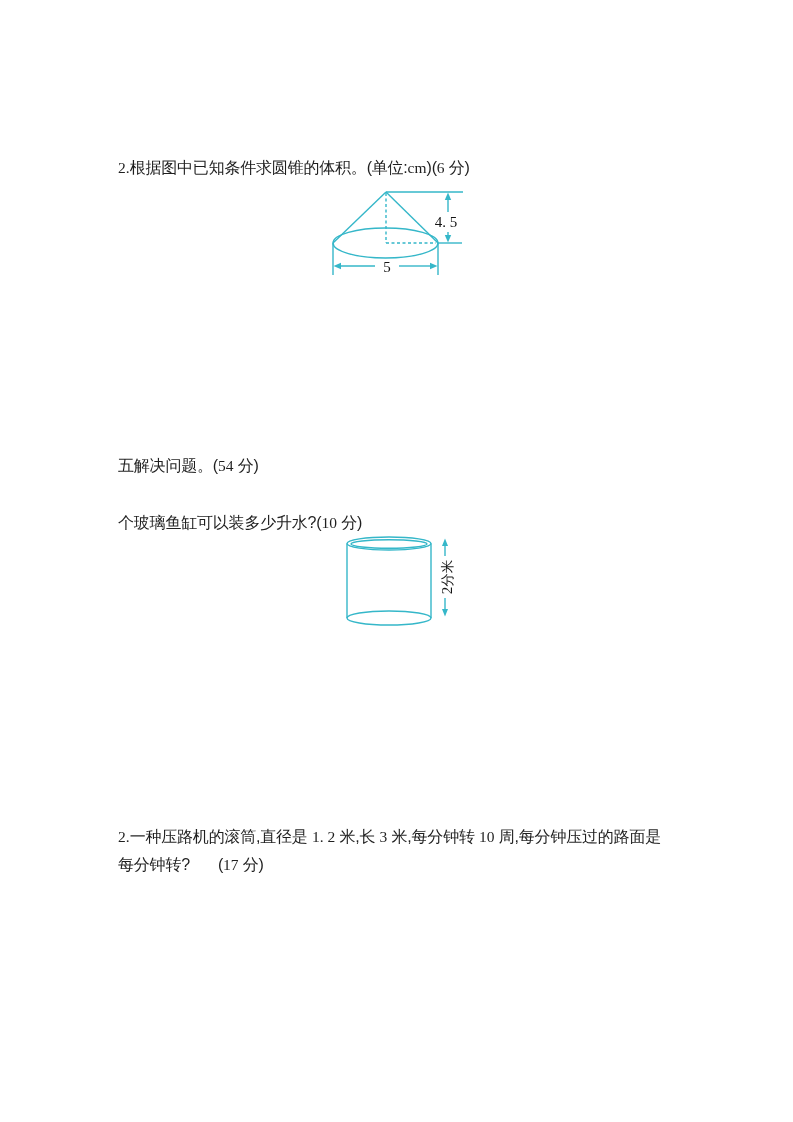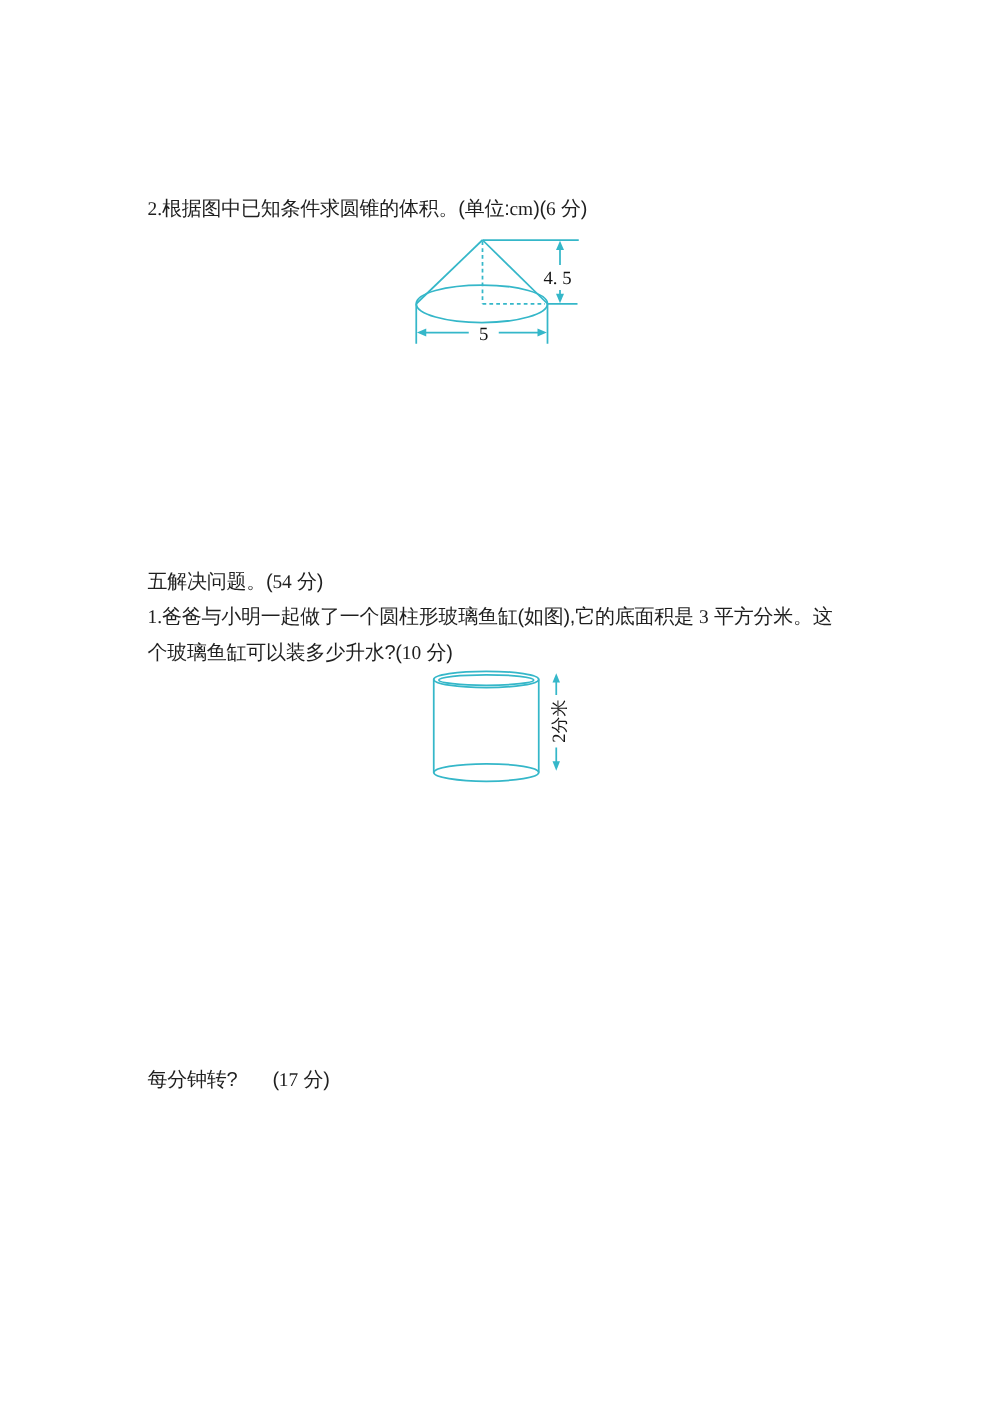--- a/index.html
+++ b/index.html
@@ -74,23 +74,20 @@
     <line x1="399" y1="266" x2="431" y2="266"></line>
     <polygon points="333.5,266 341,262.8 341,269.2"></polygon>
     <polygon points="437.5,266 430,262.8 430,269.2"></polygon>
     <text x="387" y="272" text-anchor="middle">5</text>
   </svg>
 
   <div class="tline" style="top:455px;text-align:right;">
     <span>五解决问题。(</span><span class="serif">54</span><span> 分)</span>
   </div>
 
-  <div class="tline" style="top:483px;">
-    <span class="serif">1.</span><span>爸爸与小明一起做了一个圆柱形玻璃鱼缸(如图),它的底面积是 </span><span class="serif">3</span><span> 平方分米。这</span>
-  </div>
 
   <div class="tline" style="top:512px;">
     <span>个玻璃鱼缸可以装多少升水?(</span><span class="serif">10</span><span> 分)</span>
   </div>
 
   <svg class="diagram" style="left:340px;top:528px;" width="122" height="125" viewBox="340 528 122 125">
 
     <ellipse cx="389" cy="543.5" rx="42" ry="6.5"></ellipse>
     <ellipse cx="389" cy="544" rx="38" ry="4.2"></ellipse>
 
@@ -100,18 +97,21 @@
     <ellipse cx="389" cy="618" rx="42" ry="7"></ellipse>
 
     <line x1="445" y1="541" x2="445" y2="556"></line>
     <line x1="445" y1="598" x2="445" y2="614"></line>
     <polygon points="445,538.5 442,546 448,546"></polygon>
     <polygon points="445,616.5 442,609 448,609"></polygon>
 
     <text transform="rotate(-90 447 577)" x="447" y="582" text-anchor="middle"><tspan>2</tspan><tspan class="cjk">分米</tspan></text>
   </svg>
 
+  <div class="tline" style="top:826px;">
+    <span class="serif">2.</span><span>一种压路机的滚筒,直径是 </span><span class="serif">1. 2</span><span> 米,长 </span><span class="serif">3</span><span> 米,每分钟转 </span><span class="serif">10</span><span> 周,每分钟压过的路面是</span>
+  </div>
 
   <div class="tline" style="top:854px;">
     <span>每分钟转?</span><span class="gap-left">(</span><span class="serif">17</span><span> 分)</span>
   </div>
 
 </div>
 
 </body></html>

